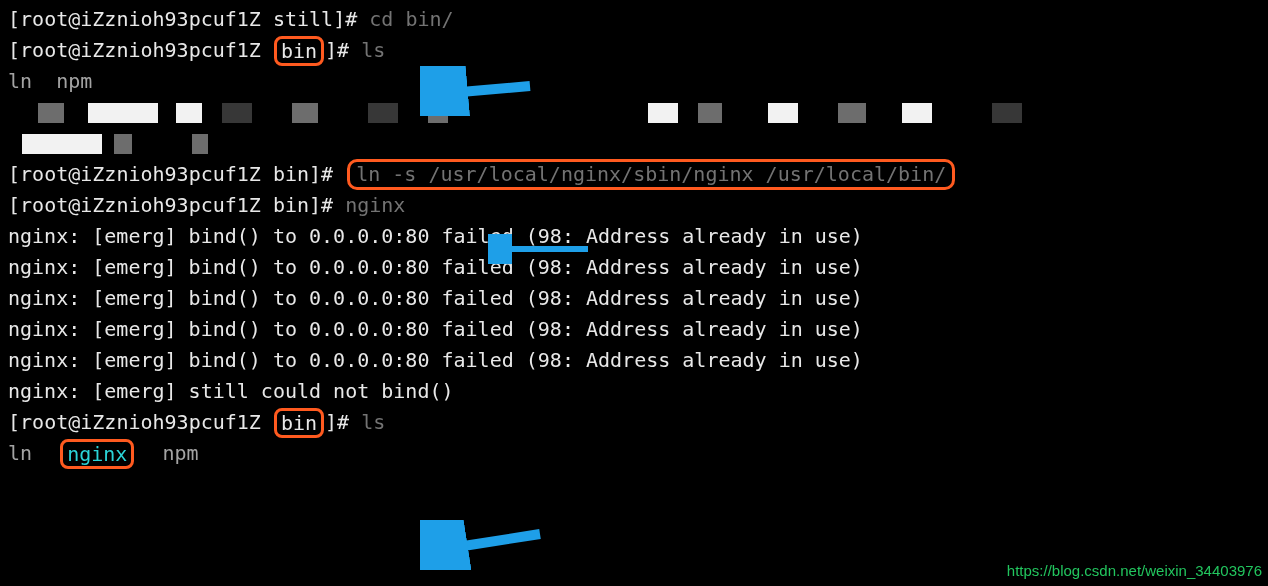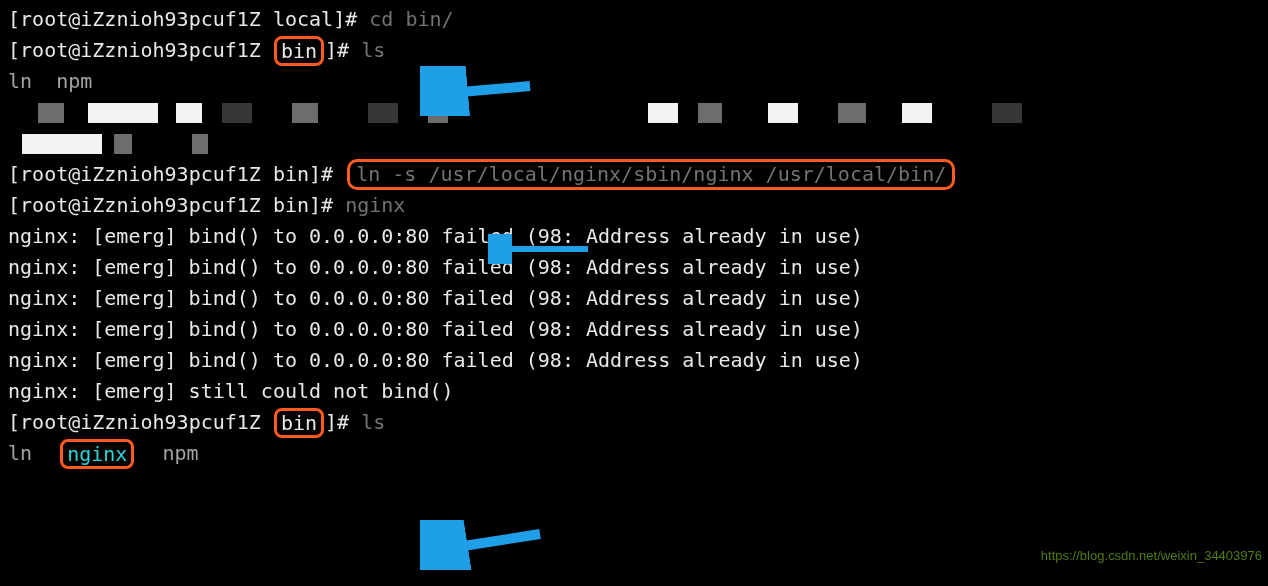--- a/index.html
+++ b/index.html
@@ -54,31 +54,31 @@
   .blk.dim { background:#888; opacity:0.8; }
   .blk.dark { background:#3a3a3a; }
   .sp { display:inline-block; }
   .arrow {
     position: absolute;
     pointer-events: none;
   }
   .watermark {
     position: absolute;
     right: 6px;
-    bottom: 20px;
-    font-size: 13px;
-    color: #4d7c0f;
+    bottom: 4px;
+    font-size: 15px;
+    color: #22c55e;
     font-family: Arial, sans-serif;
   }
 </style>
 </head>
 <body>
 
 <div class="line">
-  <span>[</span><span>root</span><span>@</span><span>iZznioh93pcuf1Z</span><span> </span><span>local</span><span>]</span><span>#</span><span> </span><span class="cmd">cd bin/</span>
+  <span>[</span><span>root</span><span>@</span><span>iZznioh93pcuf1Z</span><span> </span><span>still</span><span>]</span><span>#</span><span> </span><span class="cmd">cd bin/</span>
 </div>
 
 <div class="line">
   <span>[</span><span>root</span><span>@</span><span>iZznioh93pcuf1Z</span><span> </span><span class="box"><span>bin</span></span><span>]</span><span>#</span><span> </span><span class="cmd">ls</span>
 </div>
 
 <div class="line">
   <span class="red">ln</span><span>  </span><span class="red">npm</span>
 </div>
 

